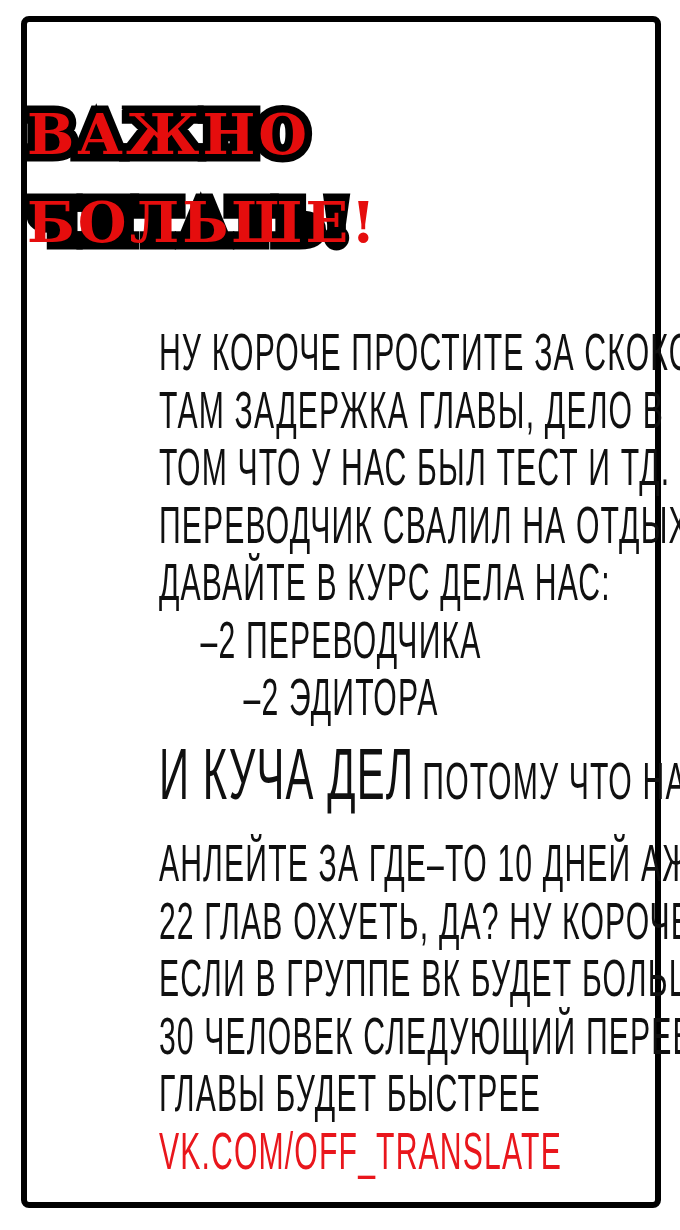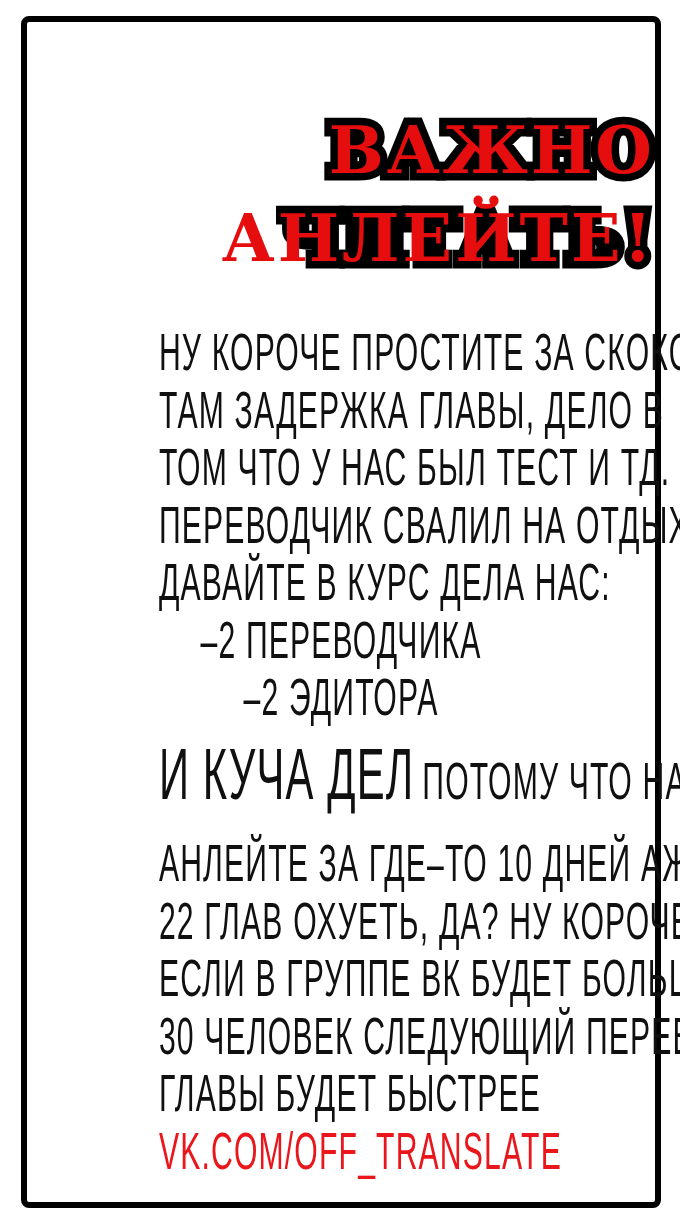--- a/index.html
+++ b/index.html
@@ -13,27 +13,27 @@
     position: absolute; left: 21px; top: 16px;
     width: 640px; height: 1192px; box-sizing: border-box;
     border: 6px solid var(--border_black, #000000);
     border-radius: 8px;
     background: var(--page_bg, #ffffff);
     z-index: 0;
     text-align: center;
   }
   
   .title {
-    position: absolute; top: 84px; left: 0; width: 100%;
+    position: absolute; top: 68px; left: 0; width: 100%;
     font-family: "DejaVu Serif", serif;
     font-weight: bold;
-    font-size: 65px; line-height: 88px;
+    font-size: 56px; line-height: 88px;
     letter-spacing: 3px;
     color: var(--title_red, #e50d0d);
-    text-align: right;
+    text-align: left;
   }
   .title-line { position: relative; white-space: nowrap; }
   .title-line::before {
     content: attr(data-text);
     position: absolute; left: 0; top: 0; width: 100%;
     color: #000;
     -webkit-text-stroke: 15px var(--border_black, #000000);
     text-shadow:
       4px 4px 0 #000, -4px 4px 0 #000, 4px -4px 0 #000, -4px -4px 0 #000,
       6px 0 0 #000, -6px 0 0 #000, 0 6px 0 #000, 0 -6px 0 #000;
@@ -61,21 +61,21 @@
   .vk-link { color: var(--link_red, #e9161c); }
 </style>
 </head>
 <body>
 
 <div class="page">
   <div class="frame">
 
     <div class="title">
       <div class="title-line" data-text="ВАЖНО">ВАЖНО</div>
-      <div class="title-line" data-text="ЧИТАТЬ!">АНЛЕЙТЕ!</div>
+      <div class="title-line" data-text="ЧИТАТЬ!">БОЛЬШЕ!</div>
     </div>
 
     <div class="textblock p1">
       <div class="ln">НУ КОРОЧЕ ПРОСТИТЕ ЗА СКОКО ТО</div>
       <div class="ln">ТАМ ЗАДЕРЖКА ГЛАВЫ, ДЕЛО В</div>
       <div class="ln">ТОМ ЧТО У НАС БЫЛ ТЕСТ И ТД. И</div>
       <div class="ln">ПЕРЕВОДЧИК СВАЛИЛ НА ОТДЫХ.</div>
       <div class="ln">ДАВАЙТЕ В КУРС ДЕЛА НАС:</div>
       <div class="ln">–2 ПЕРЕВОДЧИКА</div>
       <div class="ln">–2 ЭДИТОРА</div>

